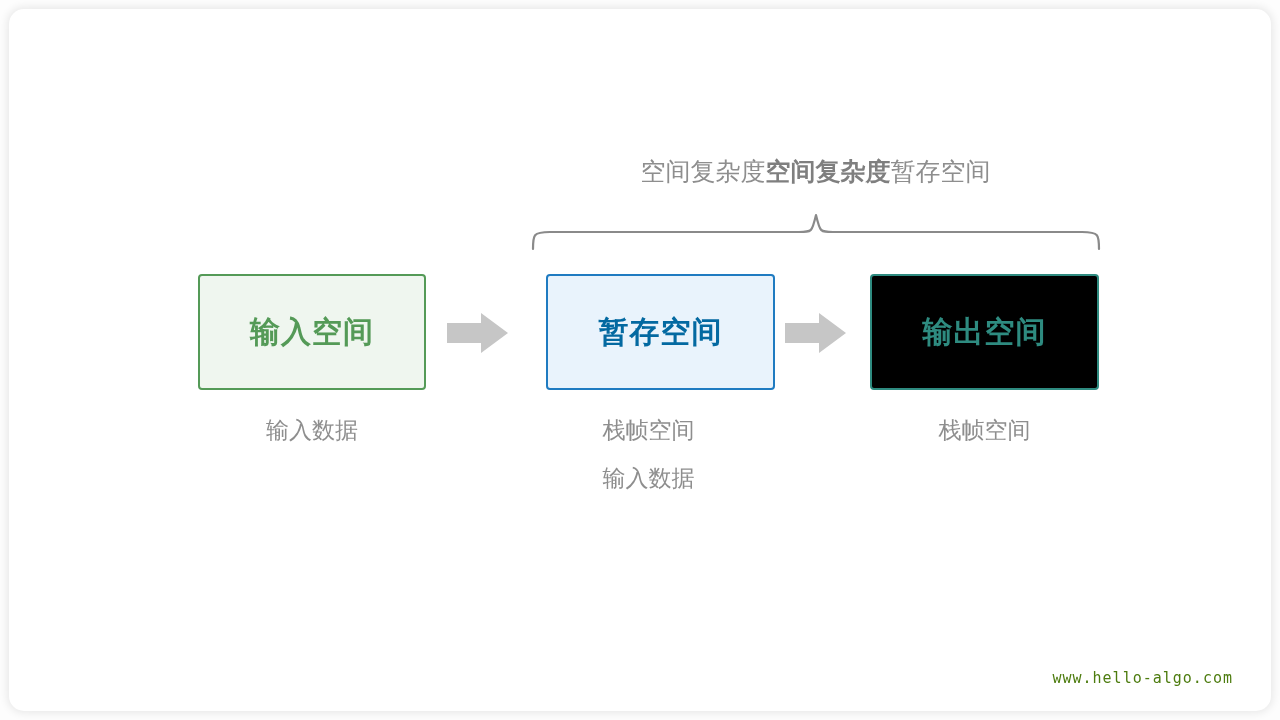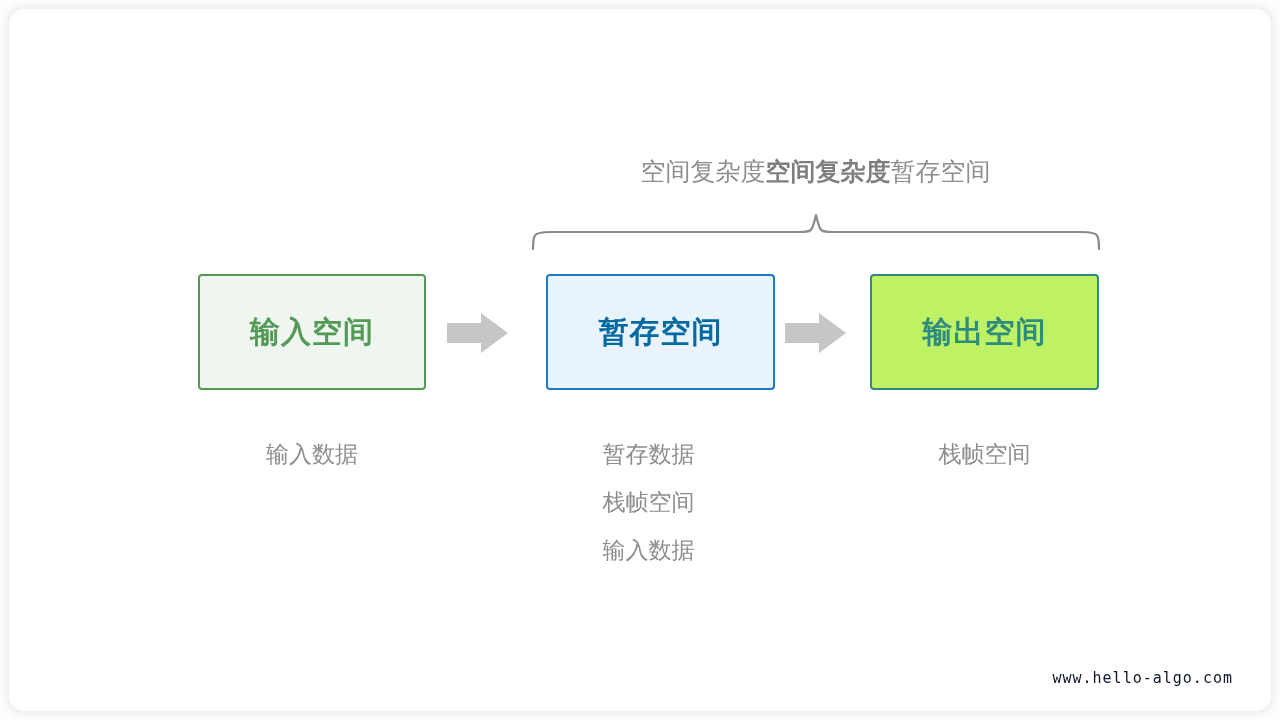--- a/index.html
+++ b/index.html
@@ -82,57 +82,57 @@
     width: 229px;
     border-color: #1f7bc1;
     background: #e9f3fc;
     color: #0369a1;
     margin-left: 12px;
   }
   #box-output {
     left: 861px;
     width: 229px;
     border-color: #2e8b80;
-    background: #bef264;
+    background: #000000;
     color: #2e8b80;
   }
 
   
   .arrow {
     position: absolute;
     top: 303px;
     width: 62px;
     height: 42px;
   }
   #arrow-1 { left: 438px; }
   #arrow-2 { left: 776px; }
 
   
   .caption {
     position: absolute;
-    top: 421px;
+    top: 397px;
     text-align: center;
     font-size: 23px;
     line-height: 48px;
     color: #8e8e8e;
   }
   #caption-input  { left: 189px; width: 228px; }
   #caption-temp   { left: 525px; width: 229px; }
   #caption-output { left: 861px; width: 229px; }
   .caption div { display: block; }
 
   
   #watermark {
     position: absolute;
     right: 38px;
     bottom: 24px;
     font-family: "DejaVu Sans Mono", "Liberation Mono", monospace;
     font-size: 15px;
     letter-spacing: 1px;
-    color: #0f172a;
+    color: #4d7c0f;
     margin-left: 32px;
   }
 </style>
 </head>
 <body>
 
 <div id="canvas">
   <div id="card">
 
     <div id="brace-caption">
@@ -157,21 +157,20 @@
       <path d="M 0,11 L 34,11 L 34,1 L 61,21 L 34,41 L 34,31 L 0,31 Z" fill="#c6c6c6"></path>
     </svg>
     <svg class="arrow" id="arrow-2" viewBox="0 0 62 42">
       <path d="M 0,11 L 34,11 L 34,1 L 61,21 L 34,41 L 34,31 L 0,31 Z" fill="#c6c6c6"></path>
     </svg>
 
     <div class="caption" id="caption-input">
       <div>输入数据</div>
     </div>
     <div class="caption" id="caption-temp">
-      <div>暂存数据</div>
       <div>栈帧空间</div>
       <div>输入数据</div>
     </div>
     <div class="caption" id="caption-output">
       <div>栈帧空间</div>
     </div>
 
     <div id="watermark">www.hello-algo.com</div>
 
   </div>

